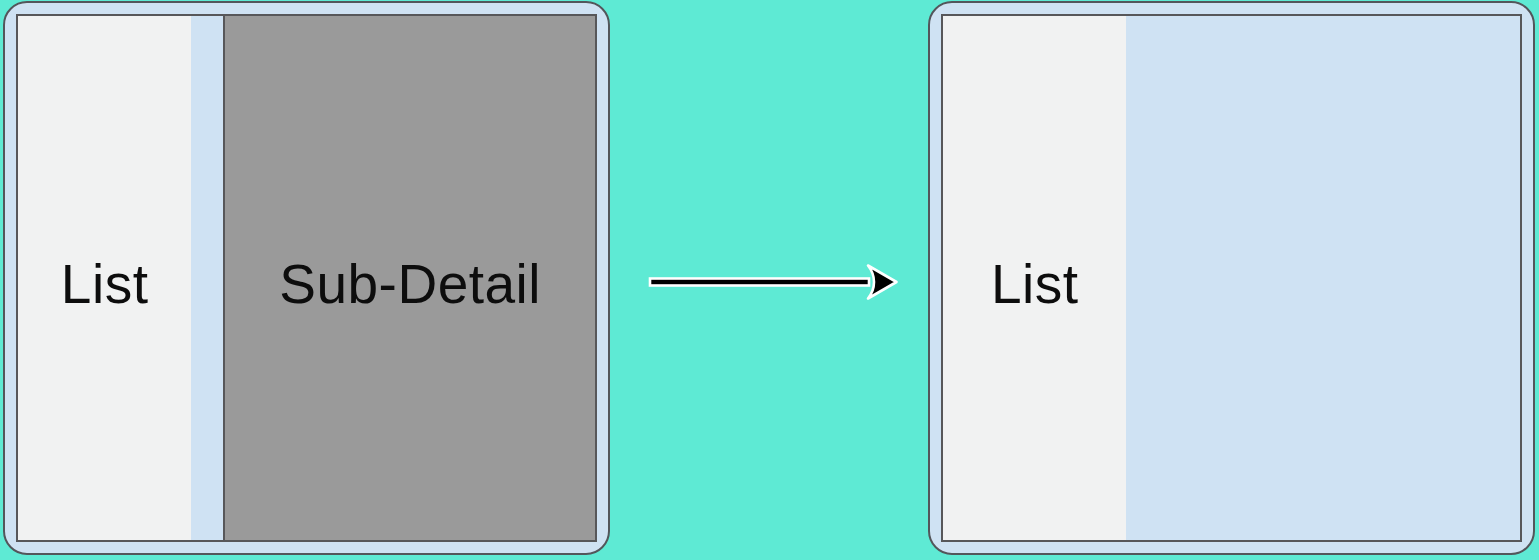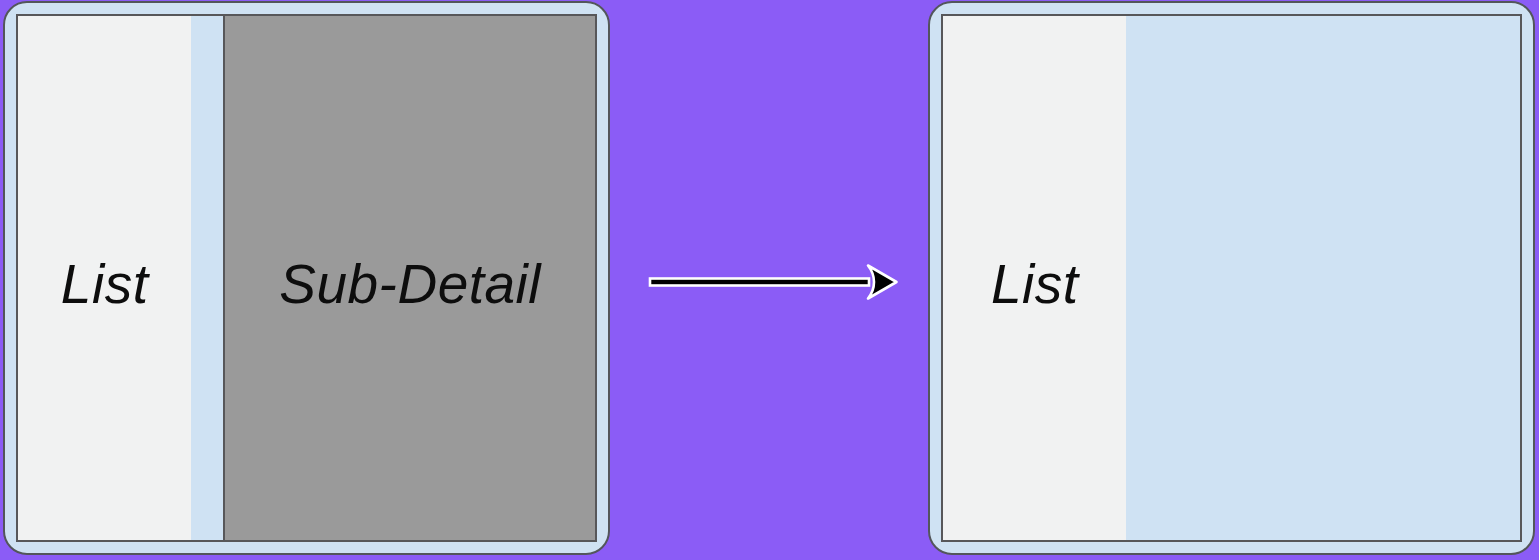--- a/index.html
+++ b/index.html
@@ -54,21 +54,21 @@
     position: absolute;
     left: 648px;
     top: 259px;
     width: 252px;
     height: 46px;
   }
 </style>
 </head>
 <body>
 
-<div class="stage" style="background-color: #8b5cf6; font-style: italic;">
+<div class="stage" style="background-color: #5eead4;">
 
   <div class="frame frame-left" style="background-color: rgb(207, 226, 243);">
     <div class="screen">
       <div class="pane pane-list" style="background-color: rgb(241, 242, 242);">
         <span class="pane-label" style="color: rgb(13, 13, 13);">List</span>
       </div>
       <div class="pane pane-detail" style="background-color: rgb(154, 154, 154); margin-left: 32px;">
         <span class="pane-label" style="color: rgb(13, 13, 13);">Sub-Detail</span>
       </div>
     </div>

